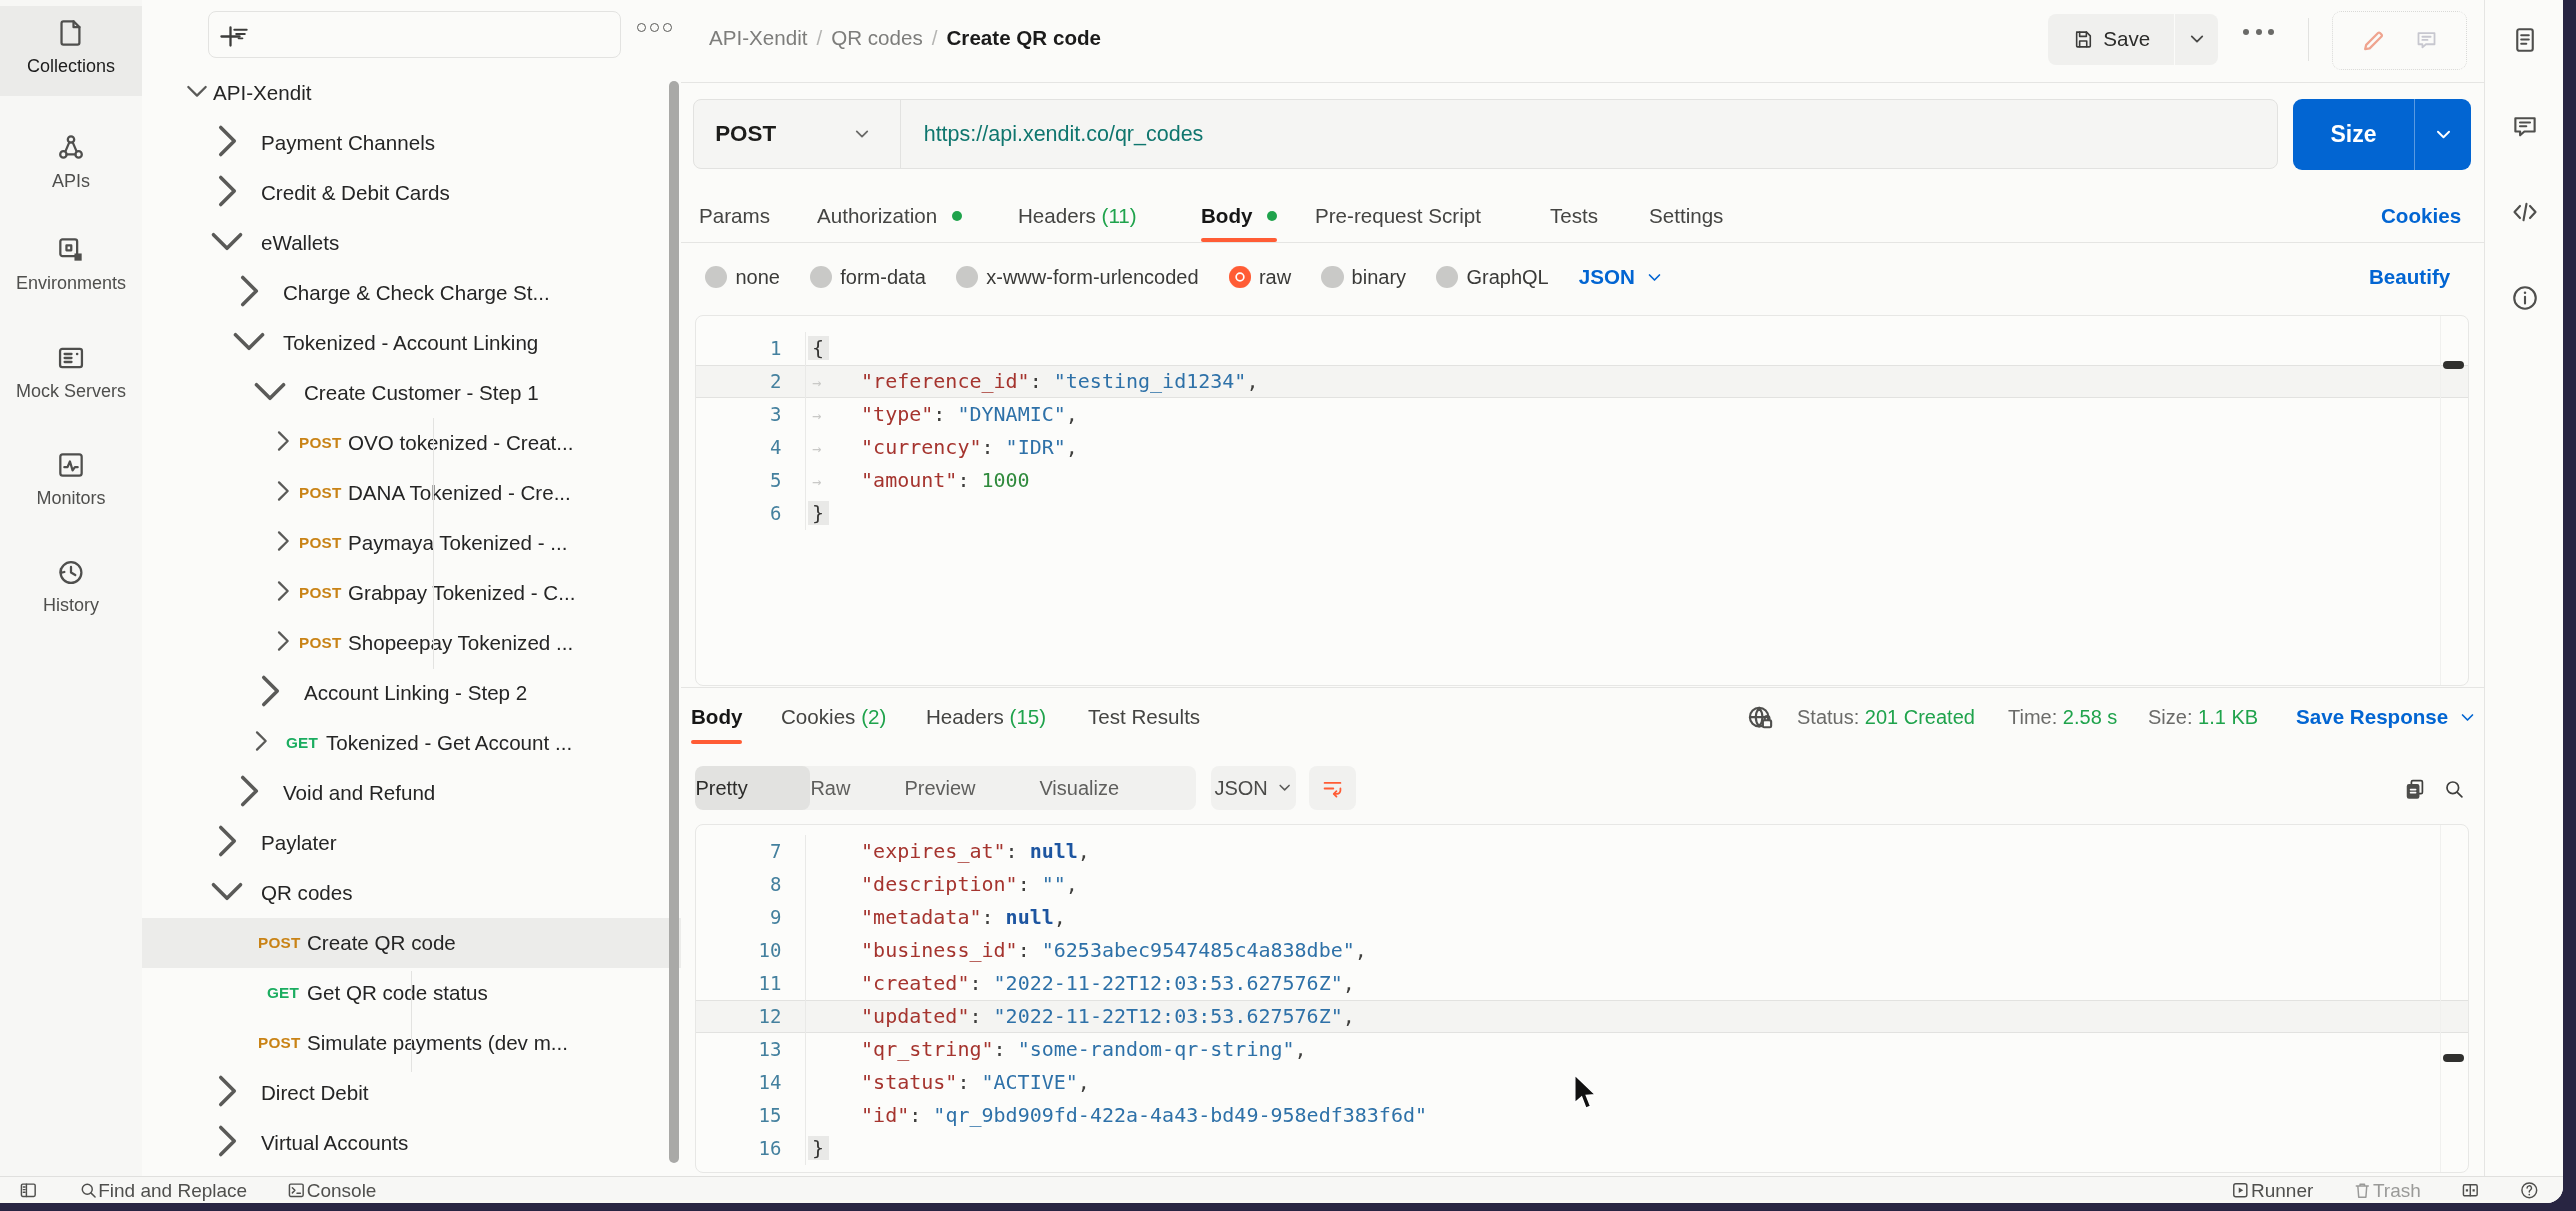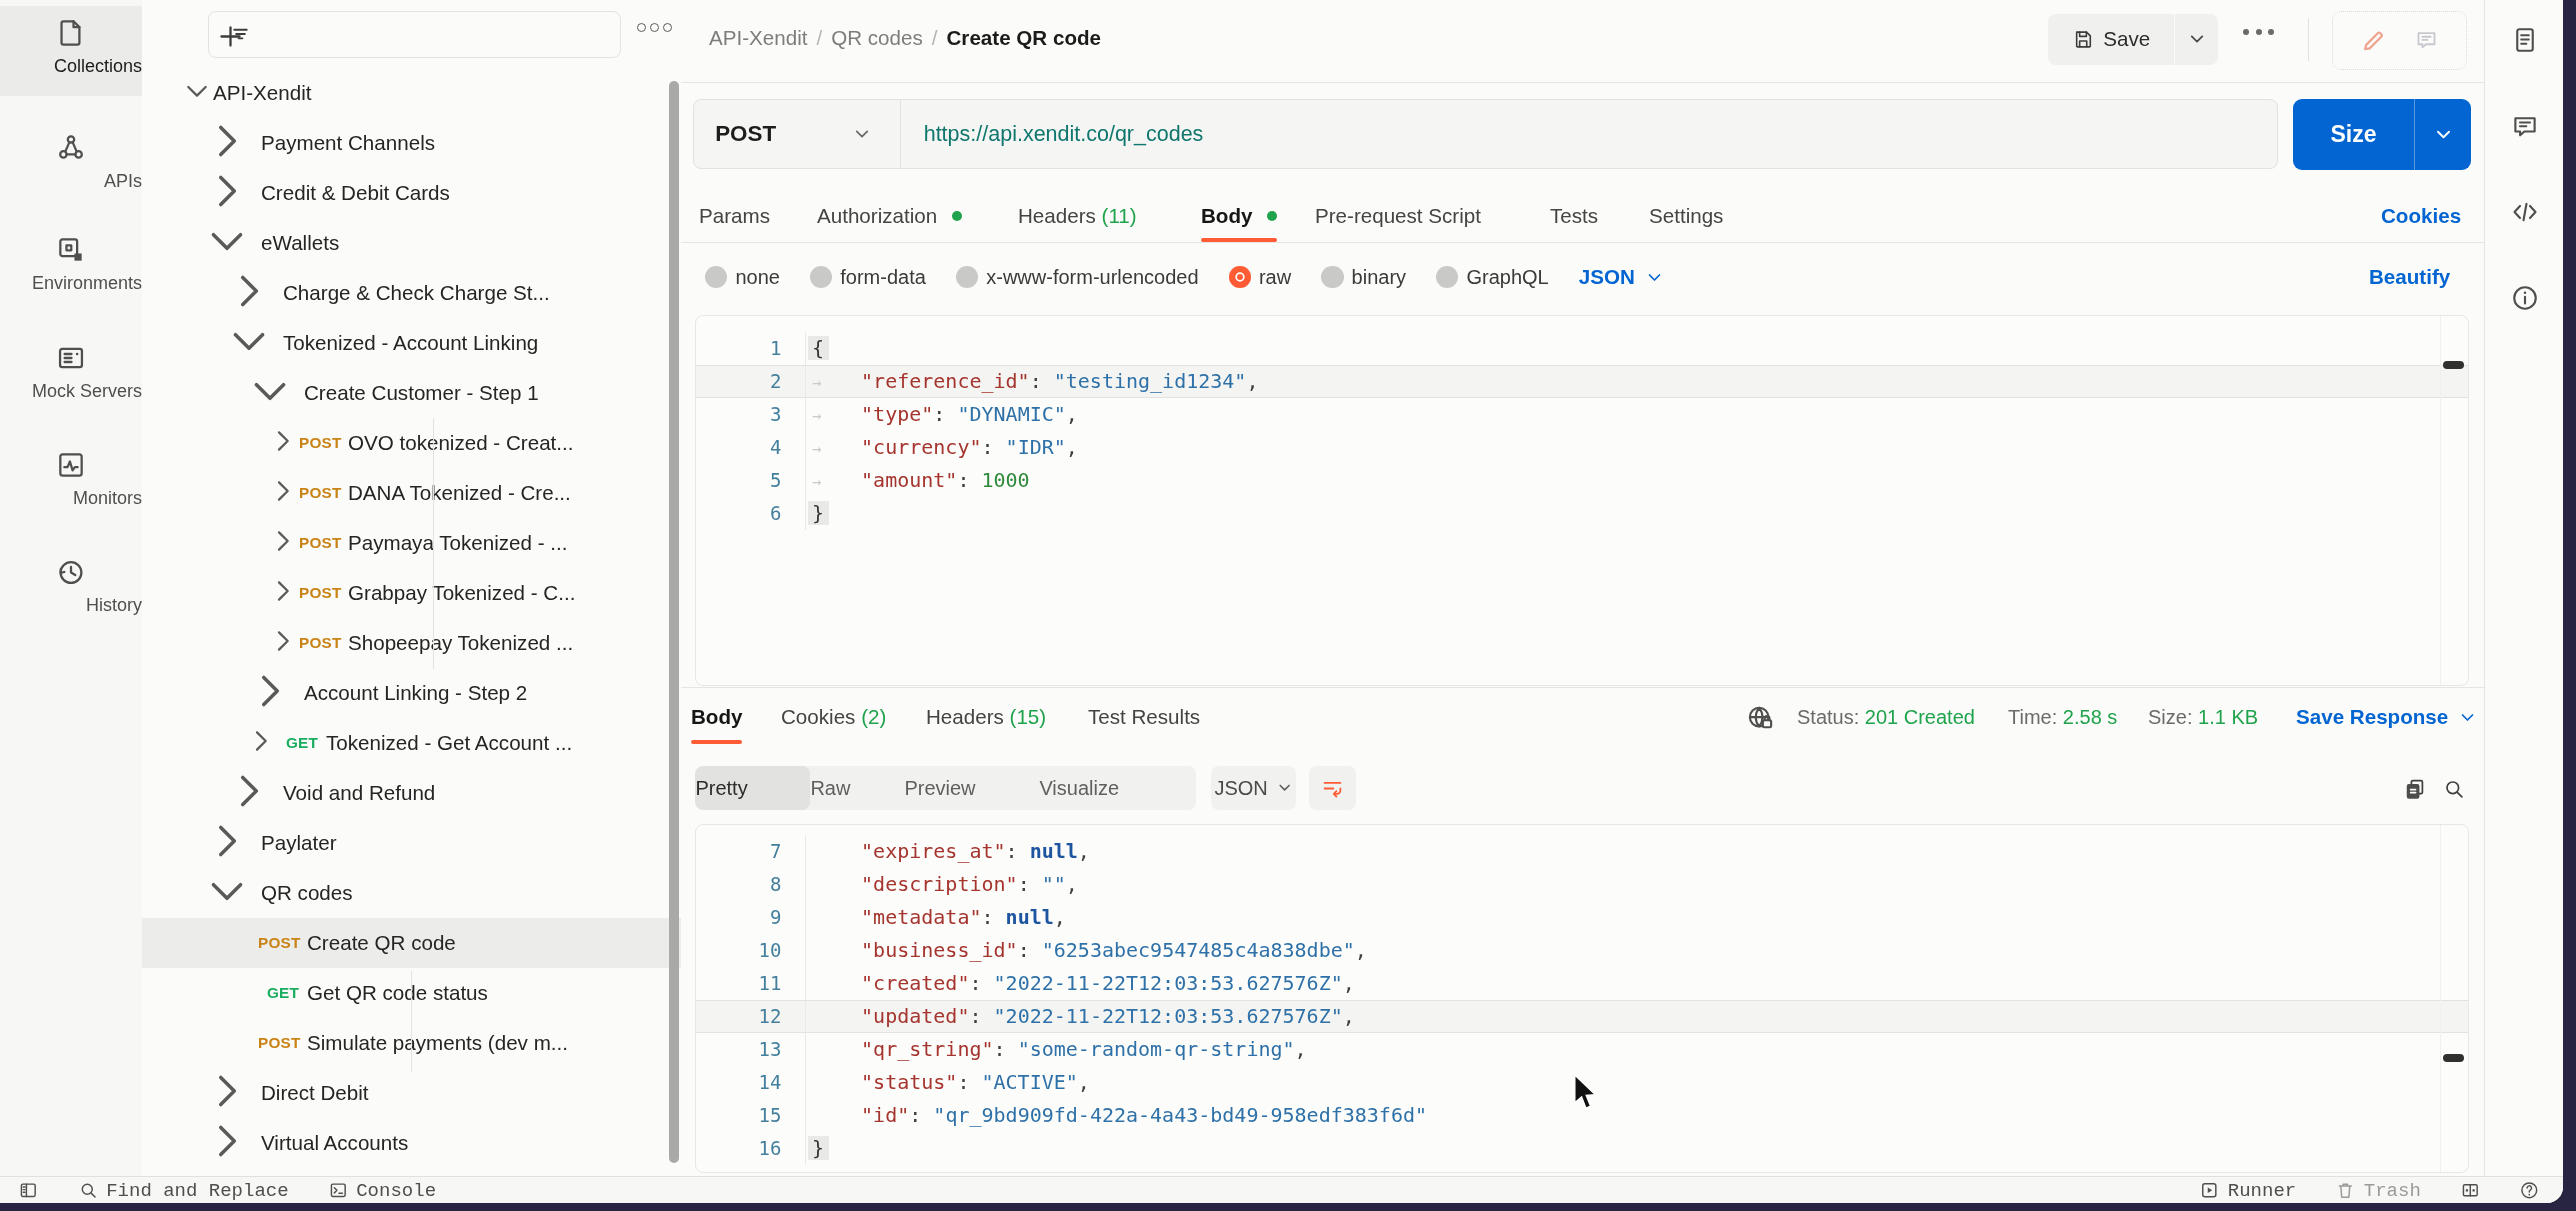--- a/index.html
+++ b/index.html
@@ -3,21 +3,21 @@
 <meta charset="utf-8">
 <style>
   html,body{margin:0;padding:0;}
   body{width:2576px;height:1212px;background:#282542;font-family:"Liberation Sans",sans-serif;position:relative;overflow:hidden;}
   #app{position:absolute;left:0;top:0;width:2563px;height:1203px;background:#FBFBF9;border-bottom-right-radius:16px;overflow:hidden;}
   .icon svg{width:1em;height:1em;display:block;}
   .icon{display:inline-flex;align-items:center;justify-content:center;}
 
   
   #left-rail{position:absolute;left:0;top:0;width:142px;height:1176px;background:#F7F7F5;border-right:0.9px solid #E7E7E5;}
-  .rail-item{position:absolute;left:0;width:142px;height:90px;text-align:right;cursor:pointer;}
+  .rail-item{position:absolute;left:0;width:142px;height:90px;text-align:center;cursor:pointer;}
   .rail-item .icon{position:absolute;left:50%;top:27px;transform:translate(-50%,-50%);font-size:32px;color:#4f4f4d;}
   .rail-item .rail-label{position:absolute;left:0;right:0;top:50px;font-size:18px;color:#4f4f4d;}
   .rail-item.active{background:#EBEBE9;}
   .rail-item.active .rail-label{color:#1c1c1c;}
 
   
   #sidebar{position:absolute;left:142px;top:0;width:539px;height:1176px;background:#FBFBF9;border-right:0.9px solid #E5E5E3;}
   #sb-plus{position:absolute;left:74px;top:21.5px;font-size:29px;color:#3d3d3b;}
   #sb-search{position:absolute;left:66px;top:10.8px;width:413px;height:47px;border:0.9px solid #E3E3E1;border-radius:8px;display:flex;align-items:center;padding-left:20px;box-sizing:border-box;}
   #sb-search .icon{font-size:23px;color:#3d3d3b;}
@@ -114,21 +114,21 @@
   #vwrap{margin-left:13.5px;background:#F1F1EF;border-radius:8px;width:47px;display:flex;align-items:center;justify-content:center;font-size:25px;color:var(--orange);cursor:pointer;}
   #copy-btn{position:absolute;left:1722px;top:777px;font-size:24px;color:#3f3f3d;cursor:pointer;}
   #search-btn{position:absolute;left:1761px;top:777px;font-size:24px;color:#3f3f3d;cursor:pointer;}
 
   
   #right-rail{position:absolute;left:2484px;top:0;width:79px;height:1176px;background:#FBFBF9;border-left:0.9px solid #E5E5E3;}
   .rr-icon{position:absolute;left:50%;transform:translate(-50%,-50%);font-size:30px;color:#4f4f4d;cursor:pointer;}
 
   
   #footer{position:absolute;left:0;top:1176px;width:2563px;height:27px;background:#F7F7F5;border-top:0.9px solid #E0E0DE;display:flex;align-items:center;font-size:19px;color:#4f4f4d;}
-  .f-item{display:flex;align-items:flex-start;gap:8px;cursor:pointer;white-space:nowrap;font-family:Liberation Mono, monospace;}
+  .f-item{display:flex;align-items:flex-start;cursor:pointer;white-space:nowrap;}
   .f-item .icon{font-size:20.6px;}
   .f-item.dim{color:#9a9a98;}
   #f-left{display:flex;align-items:center;gap:39px;margin-left:18px;}
   #f-right{display:flex;align-items:center;gap:39px;margin-left:auto;margin-right:23px;}
 
   #cursor{position:absolute;left:1573px;top:1075px;z-index:50;}
 </style>
 </head>
 <body>
 

